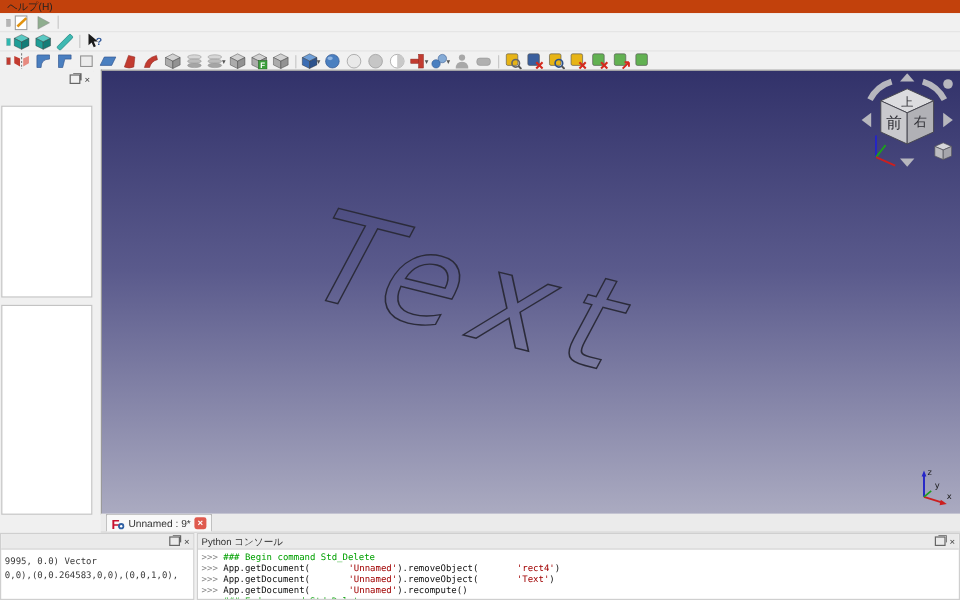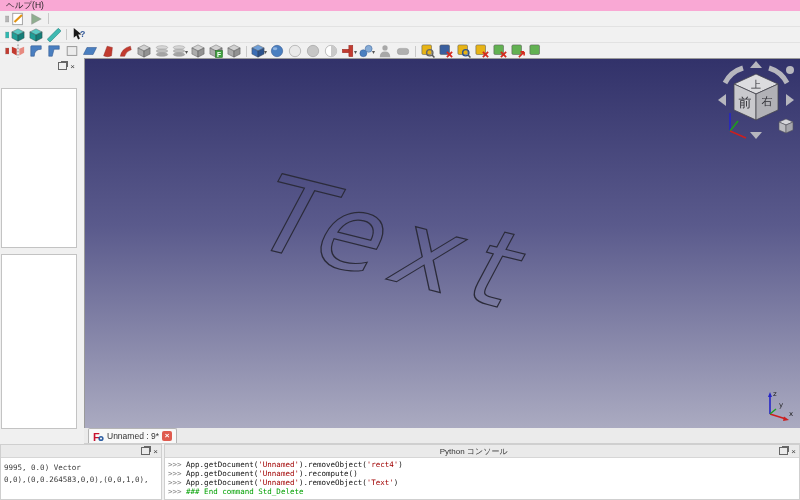--- a/index.html
+++ b/index.html
@@ -1,19 +1,19 @@
 <!DOCTYPE html>
 <html><head>
 <meta charset="utf-8">
 <style>
   html,body{margin:0;padding:0;}
   #app{position:relative;width:800px;height:500px;background:#f0f0f0;overflow:hidden;
        font-family:"Liberation Sans",sans-serif;font-size:9px;color:#222;}
   
-  #menubar{height:11px;background:#f9a8d4;display:flex;align-items:center;padding-left:3px;}
+  #menubar{height:11px;background:#c2410c;display:flex;align-items:center;padding-left:3px;}
   .menu-item{font-size:8.5px;color:#222;padding:0 3px;}
   .tb-row{display:flex;align-items:center;height:15px;background:#f1f1f1;border-bottom:1px solid #e2e2e2;padding-left:1px;}
   #row-part{height:16px;}
   .tb-btn{display:inline-flex;align-items:center;justify-content:center;width:18px;height:14px;border-radius:2px;}
   .tb-btn svg{width:14px;height:14px;display:block;}
   .tb-btn.sliver{width:8px;overflow:hidden;justify-content:flex-start;}
   .tb-sep{width:1px;height:11px;background:#c9c9c9;margin:0 3px;flex:none;}
   .dd{font-size:6px;color:#555;margin-left:-1px;}
   
   #left-panel{position:absolute;left:0;top:58px;width:78px;height:385px;background:#f0f0f0;}
@@ -37,32 +37,32 @@
   #tabbar{position:absolute;left:84px;top:428px;width:716px;height:15px;background:#ebebeb;border-bottom:1px solid #cfcfcf;display:flex;align-items:flex-end;}
   #doc-tab{display:inline-flex;align-items:center;gap:3px;height:14px;margin-left:4px;padding:0 4px;
            background:#f8f8f8;border:1px solid #b5b5b5;border-bottom:none;border-radius:2px 2px 0 0;font-size:8.5px;color:#333;}
   .tab-close{width:10px;height:10px;background:#df5a4e;border-radius:2px;color:#fff;font-size:8px;line-height:10px;text-align:center;font-weight:bold;}
   
   #bottom{position:absolute;left:0;top:444px;width:800px;height:56px;display:flex;background:#f0f0f0;}
   .dock{position:relative;background:#fff;border:1px solid #cfcfcf;display:flex;flex-direction:column;}
   #report-panel{width:160px;flex:none;}
   #console-panel{flex:1;margin-left:2px;}
   .dock-header{height:12px;background:#eaeaea;border-bottom:1px solid #d6d6d6;display:flex;align-items:center;padding:0 3px;flex:none;}
-  .dock-title{font-size:8px;color:#333;flex:1;text-align:center;}
+  .dock-title{font-size:8px;color:#333;flex:1;}
   .dock-btns{display:flex;gap:3px;align-items:center;}
   .dock-body{flex:1;overflow:hidden;padding:2px 0 0 3px;}
   #report-panel .dock-body{font-family:"DejaVu Sans Mono",monospace;font-size:7.5px;color:#3a3a3a;}
   .rv-line{line-height:9px;margin-top:3px;white-space:nowrap;}
   .rv-line + .rv-line{}
   #console-panel .dock-body{font-family:"DejaVu Sans Mono",monospace;font-size:7.5px;cursor:text;}
   .pc-line{line-height:9px;white-space:nowrap;}
   .seg-prompt{color:#8a8a8a;}
   .seg-comment{color:#00a000;}
   .seg-code{color:#111;}
-  .seg-string{color:#a00000;}
+  .seg-string{color:#a00000;padding-left:32px;}
 </style>
 </head>
 <body>
 
 <div id="app">
 
   <div id="menubar">
     <span class="menu-item">ヘルプ(H)</span>
   </div>
 
@@ -402,21 +402,22 @@
 
     <div class="dock" id="console-panel">
       <div class="dock-header">
         <span class="dock-title">Python コンソール</span>
         <span class="dock-btns">
           <span class="float-btn"></span>
           <span class="close-btn-sm">×</span>
         </span>
       </div>
       <div class="dock-body">
+          <div class="pc-line"><span class="seg-prompt">&gt;&gt;&gt; </span><span class="seg-comment">### Begin command Std_Delete</span></div>
           <div class="pc-line"><span class="seg-prompt">&gt;&gt;&gt; </span><span class="seg-code">App.getDocument(</span><span class="seg-string">'Unnamed'</span><span class="seg-code">).removeObject(</span><span class="seg-string">'rect4'</span><span class="seg-code">)</span></div>
+          <div class="pc-line"><span class="seg-prompt">&gt;&gt;&gt; </span><span class="seg-code">App.getDocument(</span><span class="seg-string">'Unnamed'</span><span class="seg-code">).removeObject(</span><span class="seg-string">'Text'</span><span class="seg-code">)</span></div>
           <div class="pc-line"><span class="seg-prompt">&gt;&gt;&gt; </span><span class="seg-code">App.getDocument(</span><span class="seg-string">'Unnamed'</span><span class="seg-code">).recompute()</span></div>
-          <div class="pc-line"><span class="seg-prompt">&gt;&gt;&gt; </span><span class="seg-code">App.getDocument(</span><span class="seg-string">'Unnamed'</span><span class="seg-code">).removeObject(</span><span class="seg-string">'Text'</span><span class="seg-code">)</span></div>
           <div class="pc-line"><span class="seg-prompt">&gt;&gt;&gt; </span><span class="seg-comment">### End command Std_Delete</span></div>
         </div>
     </div>
   </div>
 
 </div>
 
 </body></html>

